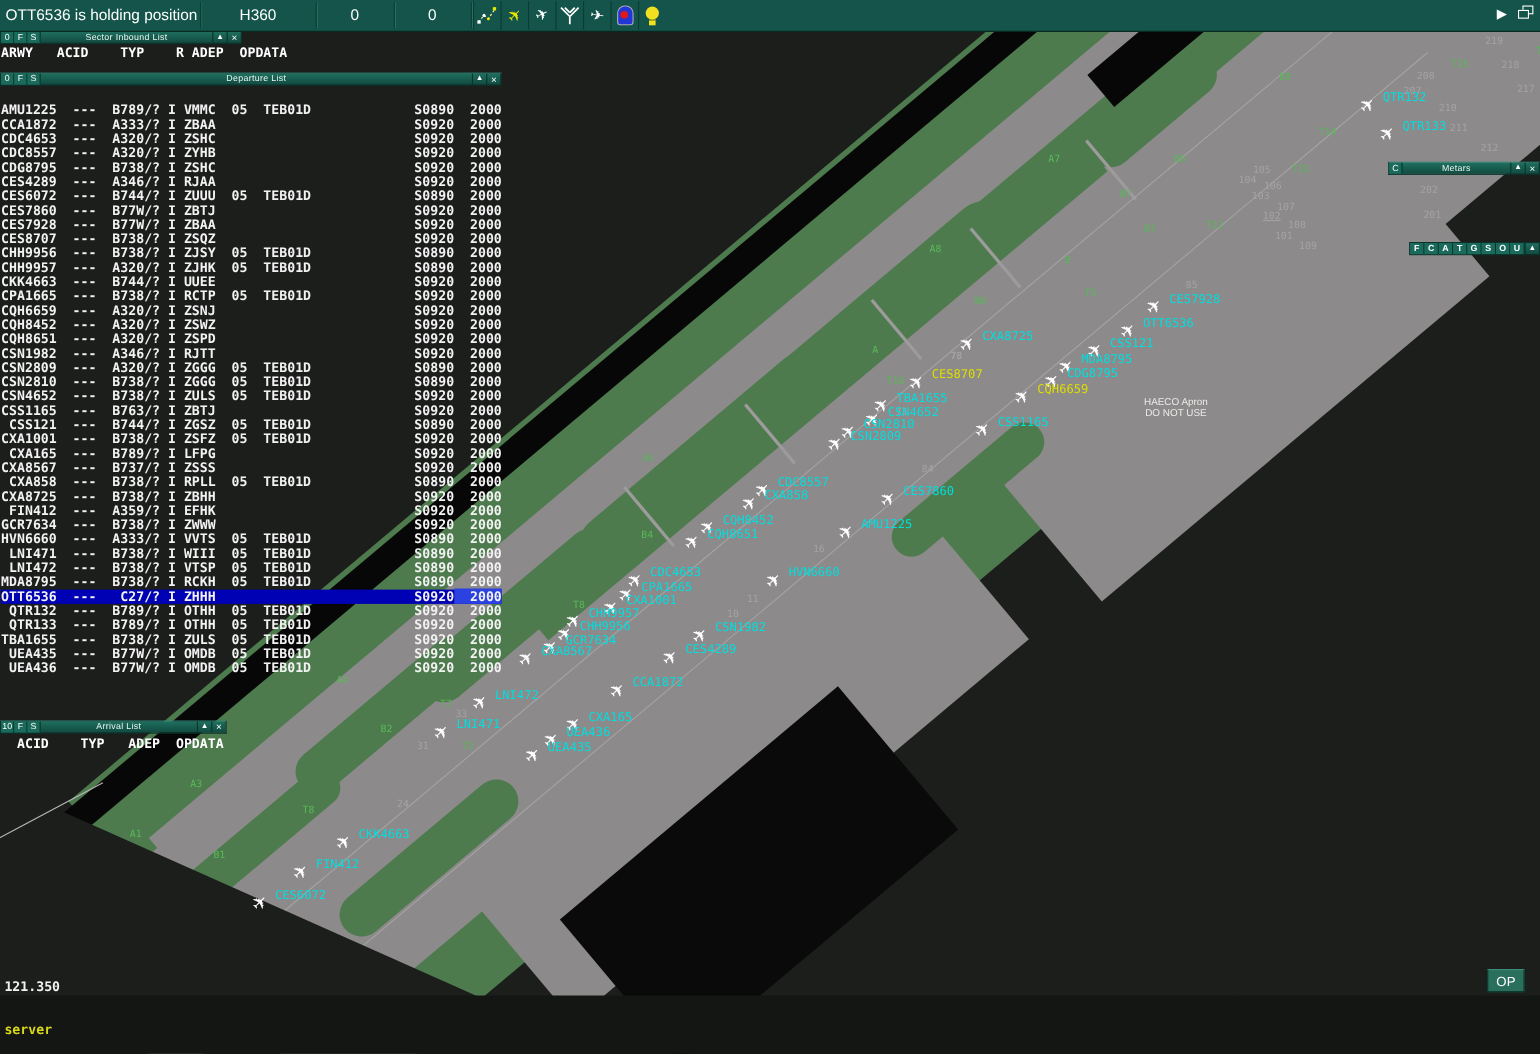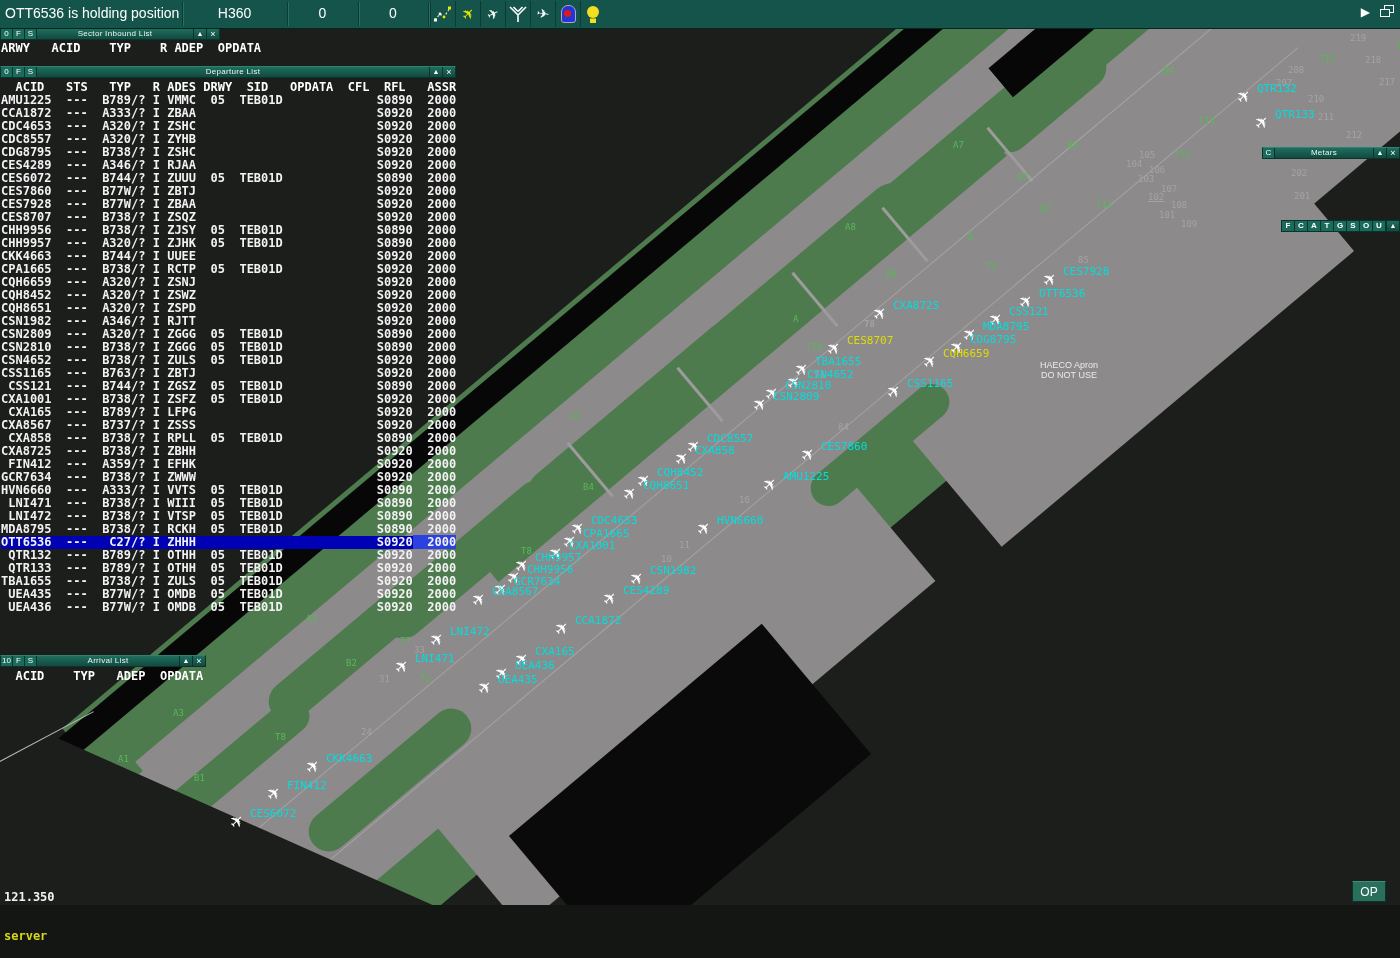--- a/index.html
+++ b/index.html
@@ -108,21 +108,21 @@
         <span class="twy-label" style="left: 1067px; top: 140px;">B8</span>
         <span class="twy-label" style="left: 953px; top: 140px;">A7</span>
         <span class="twy-label" style="left: 1018px; top: 172px;">B7</span>
         <span class="twy-label" style="left: 1040px; top: 204px;">B7</span>
         <span class="twy-label" style="left: 845px; top: 222px;">A8</span>
         <span class="twy-label" style="left: 968px; top: 232px;">B</span>
         <span class="twy-label" style="left: 986px; top: 262px;">T5</span>
         <span class="twy-label" style="left: 886px; top: 269px;">B6</span>
         <span class="twy-label" style="left: 793px; top: 314px;">A</span>
         <span class="twy-label" style="left: 806px; top: 342px;">T10</span>
-        <span class="twy-label" style="left: 569px; top: 412px; font-family: Liberation Mono, monospace;">A5</span>
+        <span class="twy-label" style="left: 584px; top: 412px; font-family: Liberation Mono, monospace;">A5</span>
         <span class="twy-label" style="left: 583px; top: 482px;">B4</span>
         <span class="twy-label" style="left: 521px; top: 546px;">T8</span>
         <span class="twy-label" style="left: 400px; top: 636px;">T7</span>
         <span class="twy-label" style="left: 346px; top: 658px;">B2</span>
         <span class="twy-label" style="left: 420px; top: 674px;">T2</span>
         <span class="twy-label" style="left: 306px; top: 614px;">A4</span>
         <span class="twy-label" style="left: 173px; top: 708px;">A3</span>
         <span class="twy-label" style="left: 275px; top: 732px;">T8</span>
         <span class="twy-label" style="left: 194px; top: 773px;">B1</span>
         <span class="twy-label" style="left: 118px; top: 754px;">A1</span>
@@ -400,21 +400,20 @@
   <div class="titlebar" style="left:0;top:66px;width:456px;">
     <div class="tb-btns">
         <div class="tb-btn">0</div>
         <div class="tb-btn">F</div>
         <div class="tb-btn">S</div>
       </div>
     <div class="tb-title">Departure List</div>
     <div class="tb-box">▲</div>
     <div class="tb-box close">×</div>
   </div>
-  <div class="list-header mono" id="dep-header" style="left:1px;top:80px;">  ACID   STS   TYP   R ADES DRWY  SID   OPDATA  CFL  RFL   ASSR</div>
   <div id="dep-rows" class="mono"><div class="list-row"><span>AMU1225  ---  B789/? I VMMC  05  TEB01D             S0890</span><span class="assr">  2000</span></div><div class="list-row"><span>CCA1872  ---  A333/? I ZBAA                         S0920</span><span class="assr">  2000</span></div><div class="list-row"><span>CDC4653  ---  A320/? I ZSHC                         S0920</span><span class="assr">  2000</span></div><div class="list-row"><span>CDC8557  ---  A320/? I ZYHB                         S0920</span><span class="assr">  2000</span></div><div class="list-row"><span>CDG8795  ---  B738/? I ZSHC                         S0920</span><span class="assr">  2000</span></div><div class="list-row"><span>CES4289  ---  A346/? I RJAA                         S0920</span><span class="assr">  2000</span></div><div class="list-row"><span>CES6072  ---  B744/? I ZUUU  05  TEB01D             S0890</span><span class="assr">  2000</span></div><div class="list-row"><span>CES7860  ---  B77W/? I ZBTJ                         S0920</span><span class="assr">  2000</span></div><div class="list-row"><span>CES7928  ---  B77W/? I ZBAA                         S0920</span><span class="assr">  2000</span></div><div class="list-row"><span>CES8707  ---  B738/? I ZSQZ                         S0920</span><span class="assr">  2000</span></div><div class="list-row"><span>CHH9956  ---  B738/? I ZJSY  05  TEB01D             S0890</span><span class="assr">  2000</span></div><div class="list-row"><span>CHH9957  ---  A320/? I ZJHK  05  TEB01D             S0890</span><span class="assr">  2000</span></div><div class="list-row"><span>CKK4663  ---  B744/? I UUEE                         S0920</span><span class="assr">  2000</span></div><div class="list-row"><span>CPA1665  ---  B738/? I RCTP  05  TEB01D             S0920</span><span class="assr">  2000</span></div><div class="list-row"><span>CQH6659  ---  A320/? I ZSNJ                         S0920</span><span class="assr">  2000</span></div><div class="list-row"><span>CQH8452  ---  A320/? I ZSWZ                         S0920</span><span class="assr">  2000</span></div><div class="list-row"><span>CQH8651  ---  A320/? I ZSPD                         S0920</span><span class="assr">  2000</span></div><div class="list-row"><span>CSN1982  ---  A346/? I RJTT                         S0920</span><span class="assr">  2000</span></div><div class="list-row"><span>CSN2809  ---  A320/? I ZGGG  05  TEB01D             S0890</span><span class="assr">  2000</span></div><div class="list-row"><span>CSN2810  ---  B738/? I ZGGG  05  TEB01D             S0890</span><span class="assr">  2000</span></div><div class="list-row"><span>CSN4652  ---  B738/? I ZULS  05  TEB01D             S0920</span><span class="assr">  2000</span></div><div class="list-row"><span>CSS1165  ---  B763/? I ZBTJ                         S0920</span><span class="assr">  2000</span></div><div class="list-row"><span> CSS121  ---  B744/? I ZGSZ  05  TEB01D             S0890</span><span class="assr">  2000</span></div><div class="list-row"><span>CXA1001  ---  B738/? I ZSFZ  05  TEB01D             S0920</span><span class="assr">  2000</span></div><div class="list-row"><span> CXA165  ---  B789/? I LFPG                         S0920</span><span class="assr">  2000</span></div><div class="list-row"><span>CXA8567  ---  B737/? I ZSSS                         S0920</span><span class="assr">  2000</span></div><div class="list-row"><span> CXA858  ---  B738/? I RPLL  05  TEB01D             S0890</span><span class="assr">  2000</span></div><div class="list-row"><span>CXA8725  ---  B738/? I ZBHH                         S0920</span><span class="assr">  2000</span></div><div class="list-row"><span> FIN412  ---  A359/? I EFHK                         S0920</span><span class="assr">  2000</span></div><div class="list-row"><span>GCR7634  ---  B738/? I ZWWW                         S0920</span><span class="assr">  2000</span></div><div class="list-row"><span>HVN6660  ---  A333/? I VVTS  05  TEB01D             S0890</span><span class="assr">  2000</span></div><div class="list-row"><span> LNI471  ---  B738/? I WIII  05  TEB01D             S0890</span><span class="assr">  2000</span></div><div class="list-row"><span> LNI472  ---  B738/? I VTSP  05  TEB01D             S0890</span><span class="assr">  2000</span></div><div class="list-row"><span>MDA8795  ---  B738/? I RCKH  05  TEB01D             S0890</span><span class="assr">  2000</span></div><div class="list-row selected"><span>OTT6536  ---   C27/? I ZHHH                         S0920</span><span class="assr">  2000</span></div><div class="list-row"><span> QTR132  ---  B789/? I OTHH  05  TEB01D             S0920</span><span class="assr">  2000</span></div><div class="list-row"><span> QTR133  ---  B789/? I OTHH  05  TEB01D             S0920</span><span class="assr">  2000</span></div><div class="list-row"><span>TBA1655  ---  B738/? I ZULS  05  TEB01D             S0920</span><span class="assr">  2000</span></div><div class="list-row"><span> UEA435  ---  B77W/? I OMDB  05  TEB01D             S0920</span><span class="assr">  2000</span></div><div class="list-row"><span> UEA436  ---  B77W/? I OMDB  05  TEB01D             S0920</span><span class="assr">  2000</span></div></div>
 
   <div class="titlebar" style="left:0;top:655px;width:206px;">
     <div class="tb-btns">
         <div class="tb-btn">10</div>
         <div class="tb-btn">F</div>
         <div class="tb-btn">S</div>
       </div>
     <div class="tb-title">Arrival List</div>
     <div class="tb-box">▲</div>

